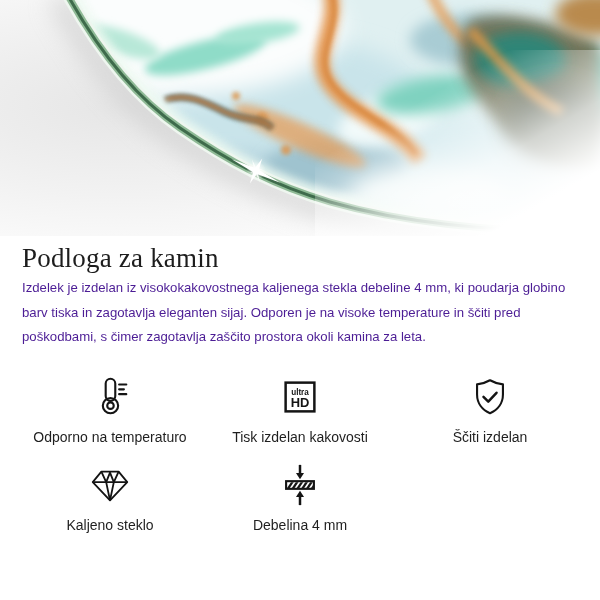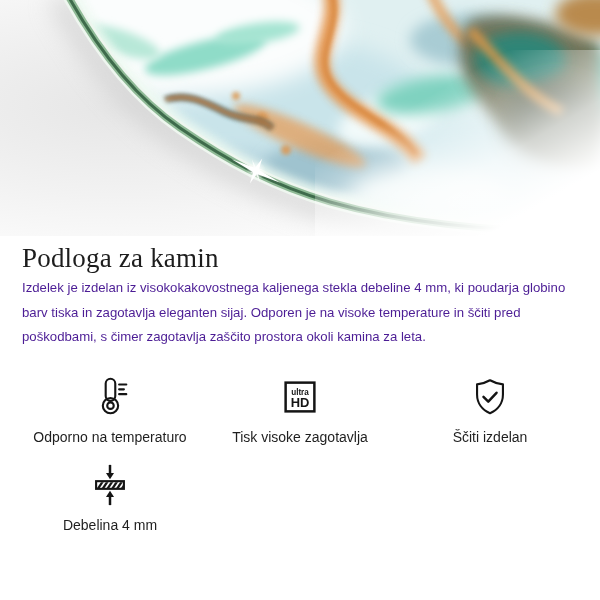--- a/index.html
+++ b/index.html
@@ -170,33 +170,47 @@
     </div>
 
     <div class="feature">
       <div class="icon">
         <svg width="46" height="46" viewBox="0 0 48 48">
           <rect x="9" y="9" width="30" height="30" fill="none" stroke="#141414" stroke-width="2.6"></rect>
           <text x="24" y="21.5" text-anchor="middle" font-family="Liberation Sans, sans-serif" font-size="8.5" font-weight="700" fill="#141414">ultra</text>
           <text x="24" y="34.5" text-anchor="middle" font-family="Liberation Sans, sans-serif" font-size="13.5" font-weight="700" fill="#141414">HD</text>
         </svg>
       </div>
-      <div class="label">Tisk visoke zagotavlja</div>
+      <div class="label">Tisk izdelan kakovosti</div>
     </div>
 
     <div class="feature">
       <div class="icon">
         <svg width="46" height="46" viewBox="0 0 48 48">
           <path class="fi" stroke-linejoin="round" d="M24,6.5 C28,8.8 33,10.3 37.5,10.8 L37.5,21.5 C37.5,30.5 32,37.6 24,41 C16,37.6 10.5,30.5 10.5,21.5 L10.5,10.8 C15,10.3 20,8.8 24,6.5 Z"></path>
           <path d="M17.2,23.8 L22.2,28.8 L30.8,19.6" fill="none" stroke="#141414" stroke-width="2.6" stroke-linecap="round" stroke-linejoin="round"></path>
         </svg>
       </div>
       <div class="label">Ščiti izdelan</div>
     </div>
 
+    <div class="feature">
+      <div class="icon">
+        <svg width="46" height="46" viewBox="0 0 48 48">
+          <g fill="none" stroke="#141414" stroke-width="1.9" stroke-linejoin="round">
+            <path d="M15,10 L33,10 L42,21 L24,40 L6,21 Z"></path>
+            <line x1="6" y1="21" x2="42" y2="21"></line>
+            <path d="M15,10 L20,21 L24,40"></path>
+            <path d="M33,10 L28,21 L24,40"></path>
+            <path d="M20,21 L24,11 L28,21"></path>
+          </g>
+        </svg>
+      </div>
+      <div class="label">Kaljeno steklo</div>
+    </div>
 
 
     <div class="feature">
       <div class="icon">
         <svg width="46" height="46" viewBox="0 0 48 48">
           <defs>
             <clipPath id="barClip">
                 <rect x="10.5" y="21" width="27" height="6"></rect>
               </clipPath>
           </defs>

